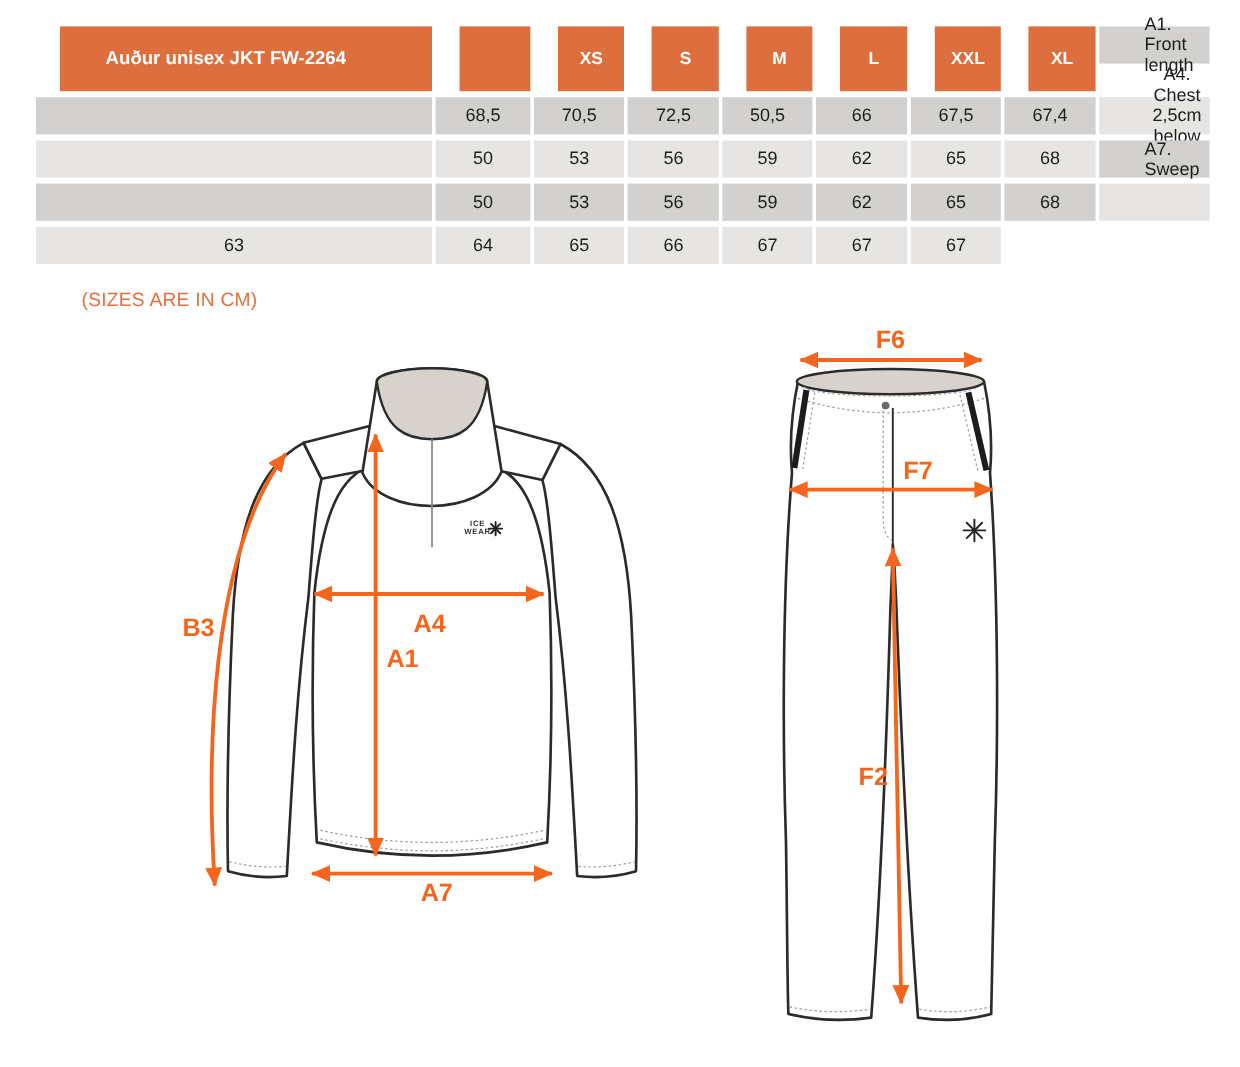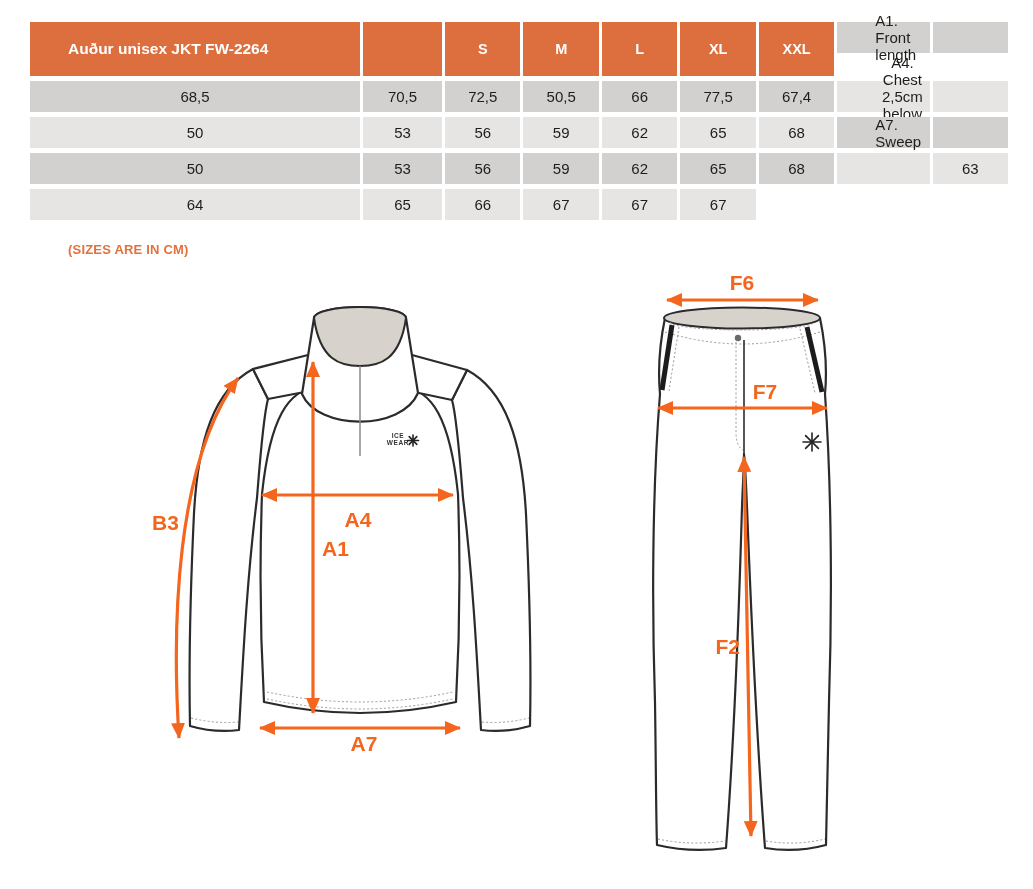--- a/index.html
+++ b/index.html
@@ -14,34 +14,34 @@
   body{background:#fff;font-family:"Liberation Sans",sans-serif;}
   .page{position:relative;width:1033px;height:889px;background:#fff;overflow:hidden;}
 
   .size-table{
     position:absolute;left:30px;top:22px;width:978px;
     display:grid;grid-template-columns:330px 79px repeat(7,1fr);
     column-gap:3px;row-gap:5px;
   }
   .th{
     background:var(--orange);color:#fff;font-weight:bold;font-size:14.5px;
-    height:54px;display:flex;align-items:center;justify-content:center;
+    height:54px;display:flex;align-items:center;justify-content:center;margin-left:20px;
   }
   .th.title{justify-content:flex-start;padding-left:38px;font-size:15.5px;}
   .td{
     height:31px;display:flex;align-items:center;justify-content:center;
     font-size:15px;color:var(--ink);
   }
   .td.label{justify-content:flex-start;padding-left:38px;}
   .r-dark{background:var(--row-dark);}
   .r-light{background:var(--row-light);text-align:center;}
 
   .note{
     position:absolute;left:68px;top:242px;
-    color:#E4703C;font-size:13px;font-weight:700;letter-spacing:.2px;
+    color:#E4703C;font-size:16px;font-weight:400;letter-spacing:.2px;
   }
 
   .jacket-svg{position:absolute;left:148px;top:298px;}
   .pants-svg{position:absolute;left:645px;top:272px;}
 
   .garment{fill:#fff;stroke:var(--line);stroke-width:2.2;stroke-linejoin:round;}
   .seam{fill:none;stroke:var(--line);stroke-width:1.6;}
   .stitch{fill:none;stroke:#9a9a9a;stroke-width:1;stroke-dasharray:2 2.2;}
   .graypart{fill:#D7D3CC;stroke:var(--line);stroke-width:2;}
   .zip{fill:none;stroke:#8a8a8a;stroke-width:1.5;}
@@ -53,34 +53,35 @@
 </style>
 </head>
 <body>
 
 <div class="page">
 
   <div class="size-table">
 
     <div class="th title">Auður unisex JKT FW-2264</div>
     <div class="th"></div>
+    <div class="th">XS</div>
     <div class="th">S</div>
     <div class="th">M</div>
     <div class="th">L</div>
+    <div class="th">XXL</div>
     <div class="th">XL</div>
-    <div class="th">XXL</div>
 
     <div class="td label r-dark">A1. Front length</div>
     <div class="td r-dark"></div>
     <div class="td r-dark">68,5</div>
     <div class="td r-dark">70,5</div>
     <div class="td r-dark">72,5</div>
     <div class="td r-dark">50,5</div>
     <div class="td r-dark">66</div>
-    <div class="td r-dark">77,5</div>
+    <div class="td r-dark">67,5</div>
     <div class="td r-dark">67,4</div>
 
     <div class="td label r-light">A4. Chest 2,5cm below armhole</div>
     <div class="td r-light"></div>
     <div class="td r-light">50</div>
     <div class="td r-light">53</div>
     <div class="td r-light">56</div>
     <div class="td r-light">59</div>
     <div class="td r-light">62</div>
     <div class="td r-light">65</div>

